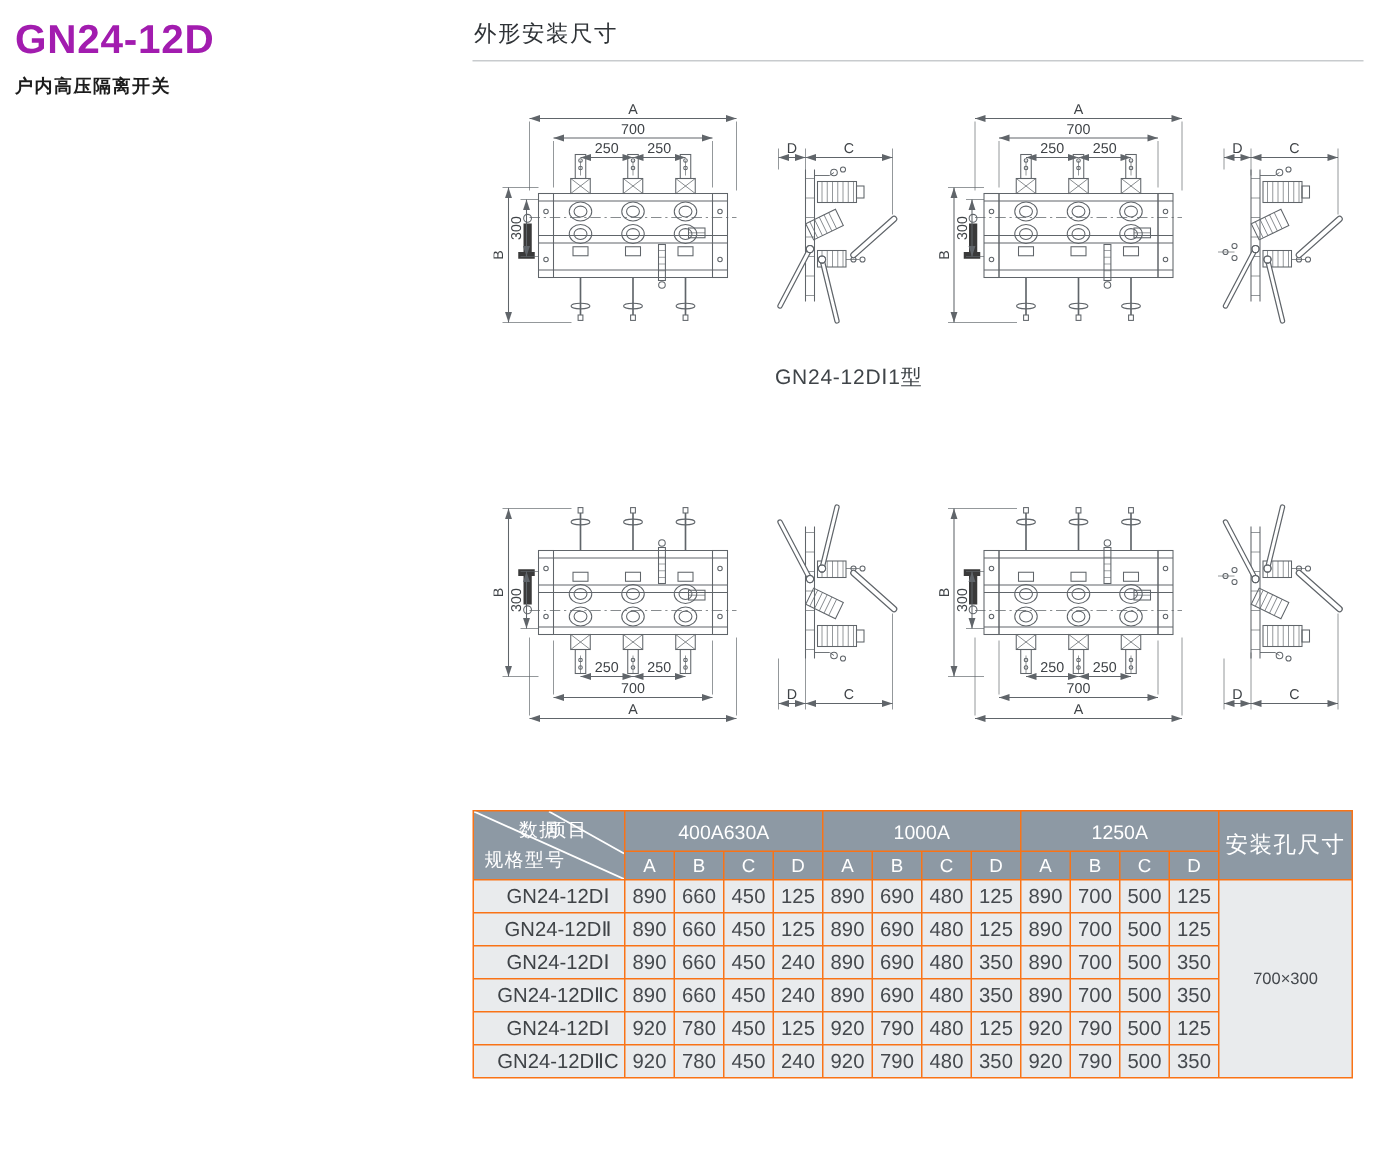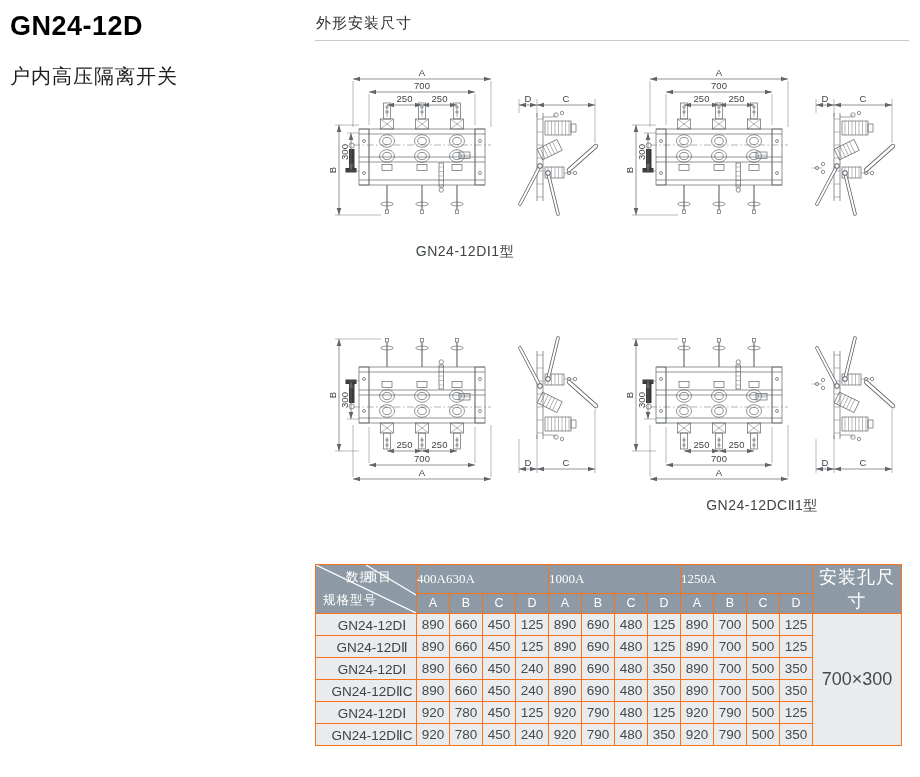--- a/index.html
+++ b/index.html
@@ -2,39 +2,39 @@
 <html><head>
 <meta charset="utf-8">
 <style>
   html,body{margin:0;padding:0;background:#ffffff;}
   body{
     width:920px;height:777px;position:relative;overflow:hidden;
     font-family:"Liberation Sans","DejaVu Sans",sans-serif;
     -webkit-font-smoothing:antialiased;
   }
   .brand{position:absolute;left:10px;top:12px;}
-  .brand-model{font-size:27px;font-weight:bold;color:#000000;letter-spacing:.5px;line-height:1.1;}
-  .brand-product{margin-top:21px;font-size:20px;color:#1c1c1c;letter-spacing:1px;}
+  .brand-model{font-size:27px;font-weight:bold;color:#a21caf;letter-spacing:.5px;line-height:1.1;}
+  .brand-product{margin-top:7px;font-size:12px;color:#1c1c1c;letter-spacing:1px;font-weight:bold;}
   .content{position:absolute;left:315px;top:14px;width:594px;}
   .section-title{font-size:15px;color:#2F3337;letter-spacing:1px;line-height:18px;margin:0 0 8px 1px;}
   .divider{border:none;border-top:1px solid #C8CBCE;margin:0;}
   .figures{display:grid;grid-template-columns:300px 294px;row-gap:38px;margin-top:26px;}
   .fig{margin:0;text-align:center;}
   .fig-canvas svg{display:block;margin:0 auto;}
-  .fig-caption{font-size:14px;color:#3F4448;margin-top:6px;letter-spacing:.5px;}
+  .fig-caption{font-size:14px;color:#3F4448;margin-top:6px;letter-spacing:.5px;text-align:right;}
   .spec-table{border-collapse:separate;border-spacing:1px;margin-top:49px;background:#f97316;}
   .spec-table th,.spec-table td{padding:0;text-align:center;font-weight:normal;}
   .hdr{background:#8D99A4;color:#ffffff;}
   .grp{font-size:13px;font-weight:bold;height:26px;}
-  .grp-inner{display:flex;justify-content:flex-start;align-items:center;height:100%;font-family:Liberation Serif, serif;}
+  .grp-inner{display:flex;justify-content:center;align-items:center;height:100%;}
   .sub{font-size:12.5px;font-weight:bold;height:18px;}
   .cell{background:#E9EBED;color:#45494E;font-size:13.5px;height:21px;}
   .model-cell{text-align:center;padding-left:12px !important;color:#3F4347;}
-  .mount-hdr{font-size:18px;font-weight:bold;letter-spacing:1px;}
-  .mount-val{font-size:18px;}
+  .mount-hdr{font-size:15px;font-weight:bold;letter-spacing:1px;}
+  .mount-val{font-size:11px;}
   .corner{position:relative;}
   .corner svg{position:absolute;left:0;top:0;width:100%;height:100%;}
   .corner span{position:absolute;font-size:12.5px;color:#fff;letter-spacing:1px;}
   .corner .c-item{right:24px;top:4px;}
   .corner .c-data{left:30%;top:4px;}
   .corner .c-model{left:7px;bottom:4px;text-align:right;}
 </style>
 </head>
 <body>
 
@@ -745,21 +745,20 @@
             <text x="199" y="167" text-anchor="middle" font-size="9.5" fill="#3F4347">D</text>
             <line x1="208" y1="170" x2="266" y2="170" stroke="#60656A" stroke-width="0.7" fill="none"></line>
             <polygon points="208,170 215,167.7 215,172.3" fill="#60656A"></polygon>
             <polygon points="266,170 259,167.7 259,172.3" fill="#60656A"></polygon>
             <text x="237" y="167" text-anchor="middle" font-size="9.5" fill="#3F4347">C</text>
             <line x1="190" y1="174" x2="190" y2="140" stroke="#60656A" stroke-width="0.45" fill="none"></line>
             <line x1="208" y1="174" x2="208" y2="136" stroke="#60656A" stroke-width="0.45" fill="none"></line>
             <line x1="266" y1="174" x2="266" y2="110" stroke="#60656A" stroke-width="0.45" fill="none"></line>
           </svg>
         </div>
-      <figcaption class="fig-caption">GN24-12DCⅡ1型</figcaption>
     </figure>
   </div>
 
   <table class="spec-table" id="spec-table">
       <colgroup>
         <col style="width: 100px;">
         <col style="width: 32px;">
         <col style="width: 32px;">
         <col style="width: 32px;">
         <col style="width: 32px;">

